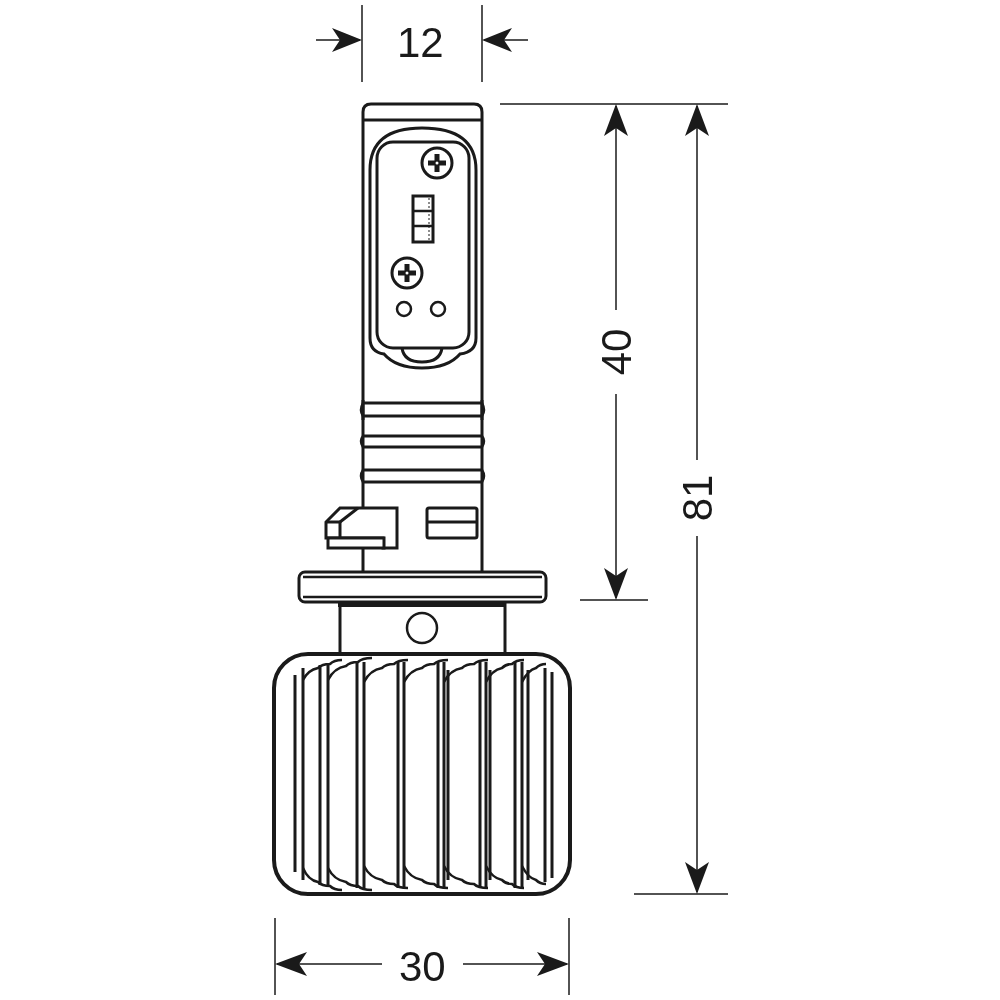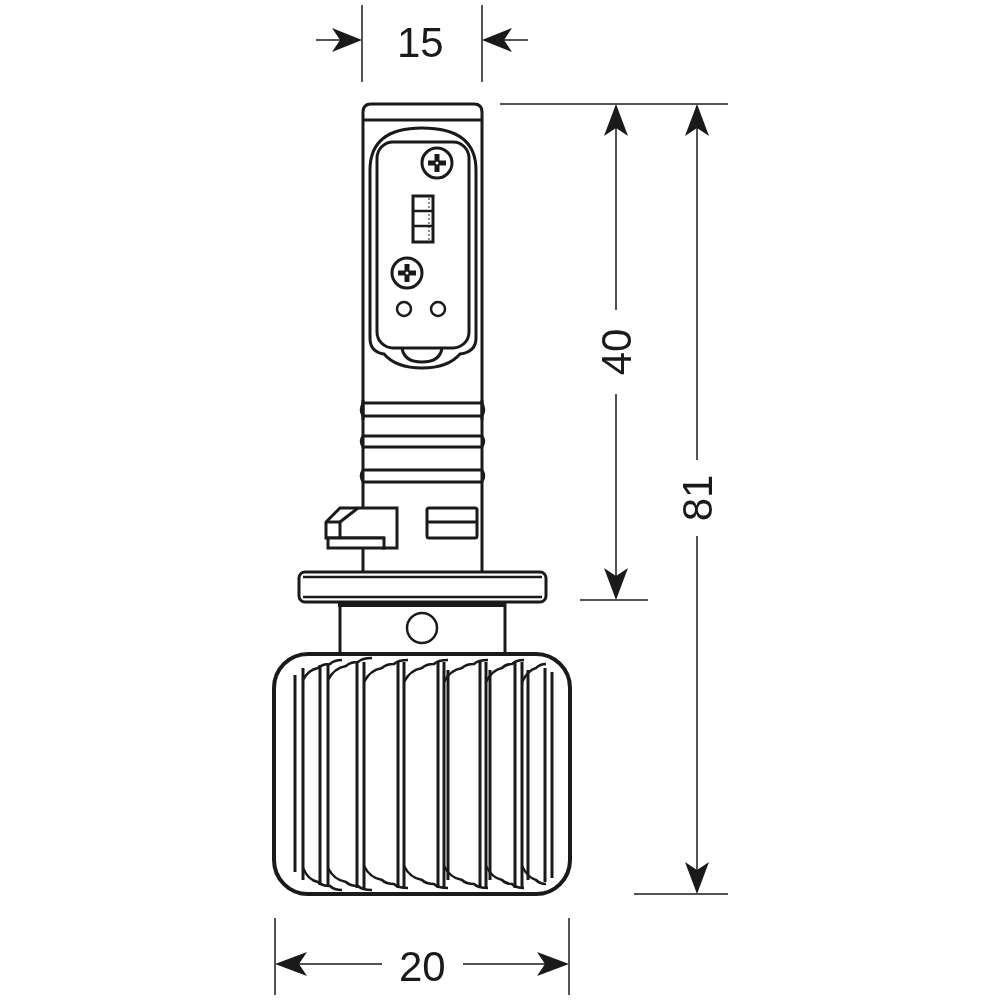--- a/index.html
+++ b/index.html
@@ -164,19 +164,19 @@
       <path d="M328,868 Q334,880 346,882 Q350,886 358,886 Q362,890 372,890"></path>
       <path d="M364,866 Q370,878 382,880 Q386,884 394,884 Q398,888 408,888"></path>
       <path d="M404,866 Q410,878 422,880 Q426,884 434,884 Q438,888 448,888"></path>
       <path d="M444,866 Q450,878 462,880 Q466,884 474,884 Q478,888 488,888"></path>
       <path d="M486,866 Q492,878 502,880 Q506,884 512,884 Q516,888 524,888"></path>
       <path d="M522,866 Q528,878 536,880 Q540,884 546,884"></path>
     </g>
   </g>
 </svg>
 
-<span class="dim-label" style="left:397px; top:22px;">15</span>
+<span class="dim-label" style="left:397px; top:22px;">12</span>
 
 <span class="dim-label rot" style="left:594px; top:331px;">40</span>
 
 <span class="dim-label rot" style="left:675px; top:477px;">81</span>
 
-<span class="dim-label" style="left:399px; top:946px;">20</span>
+<span class="dim-label" style="left:399px; top:946px;">30</span>
 
 </body></html>

